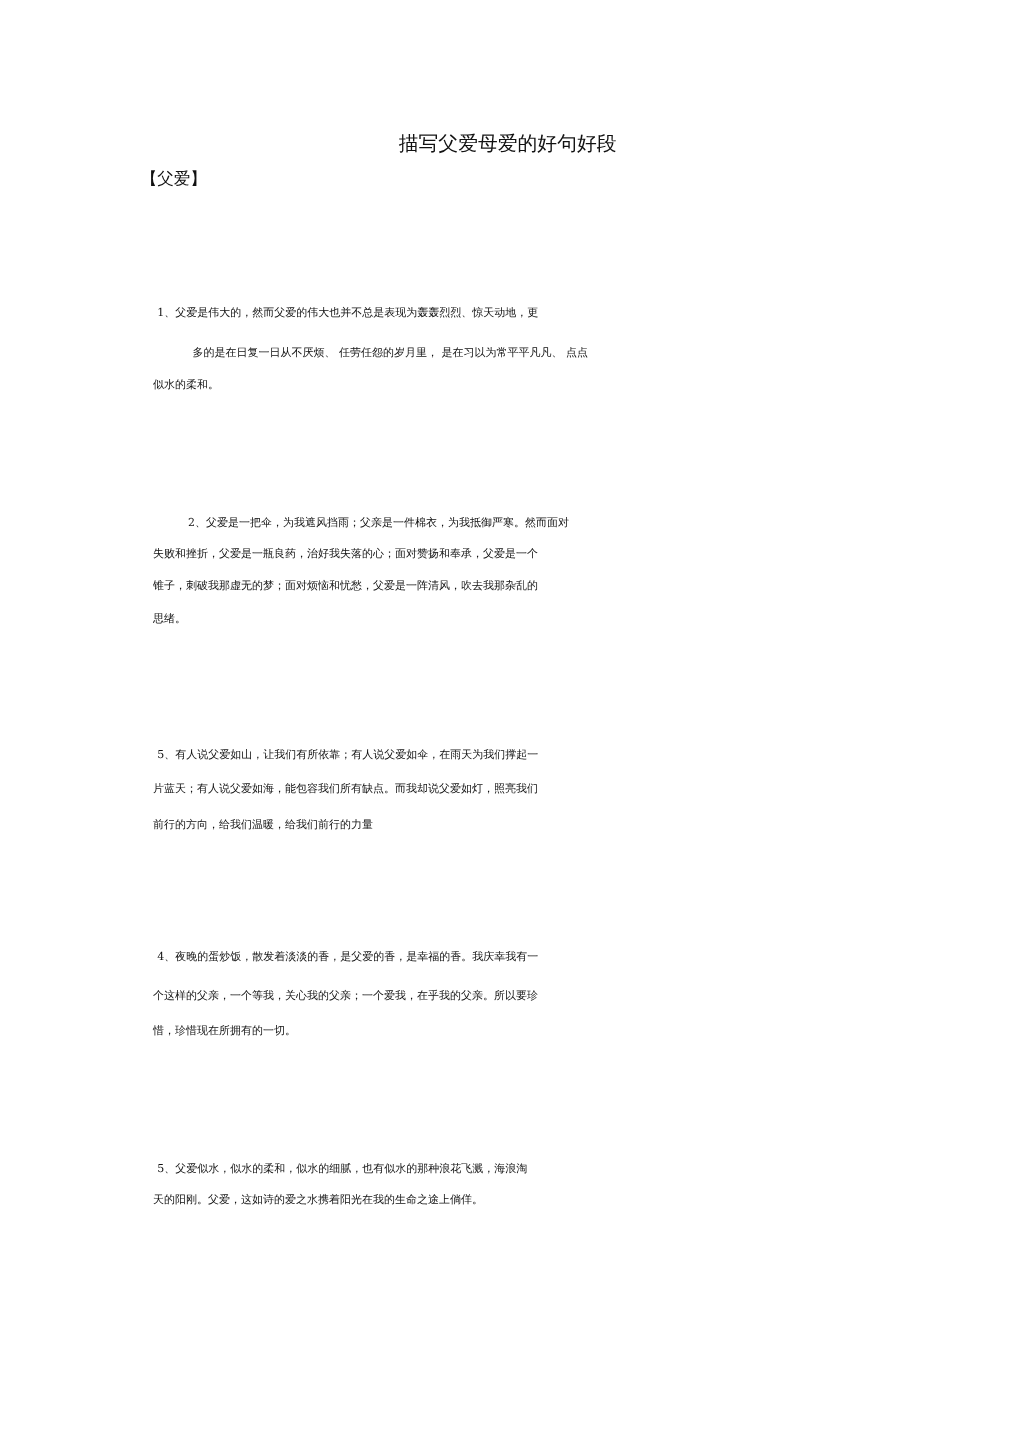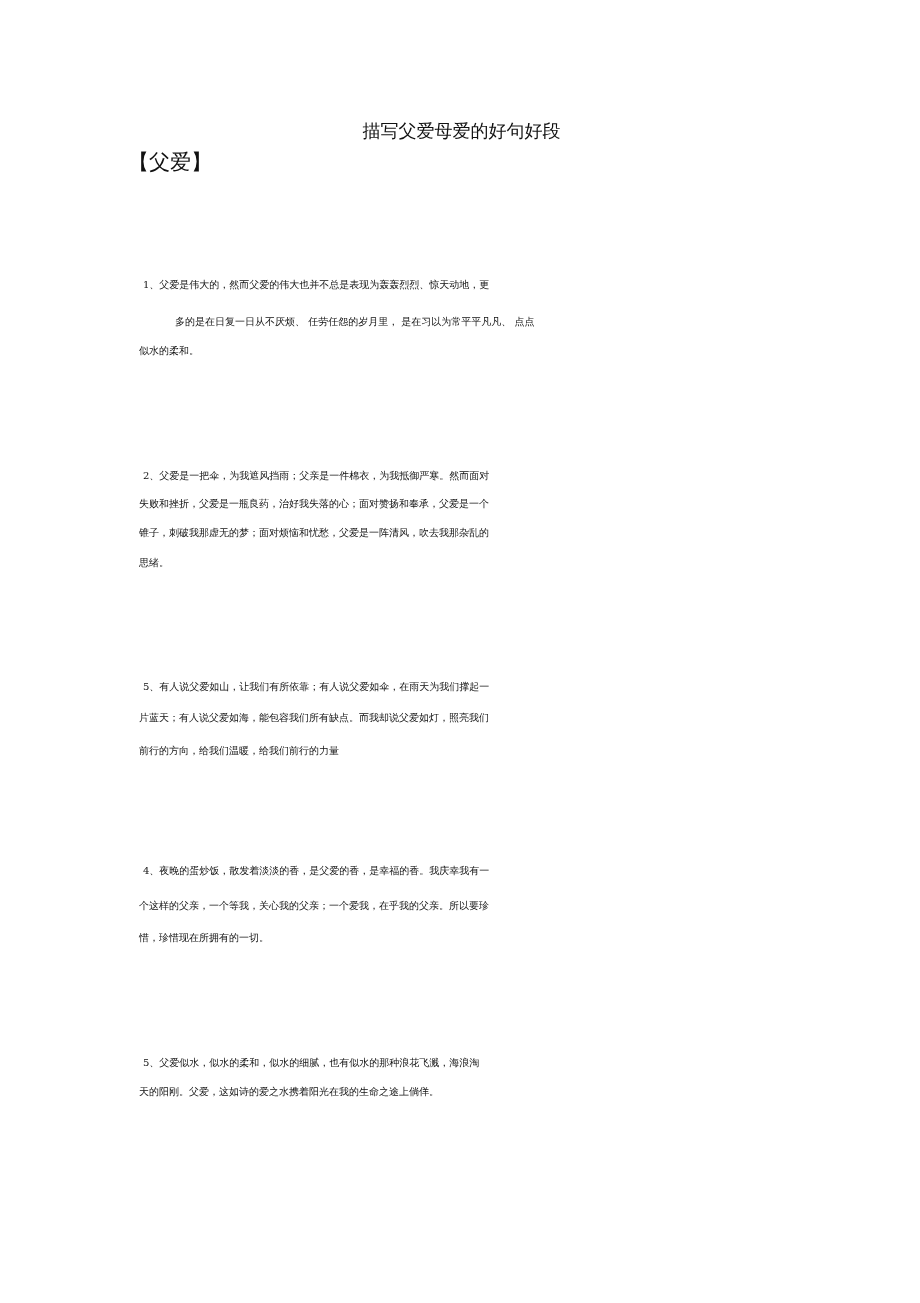--- a/index.html
+++ b/index.html
@@ -31,21 +31,21 @@
       font-size: 18px;
       line-height: 26px;
       padding-left: 0;
       box-sizing: border-box;
       text-indent: 3px;
     }
     .section-label {
       position: absolute;
       top: 151px;
       left: 128px;
-      font-size: 21px;
+      font-size: 15px;
       line-height: 22px;
     }
     .line {
       position: absolute;
       left: 139px;
       font-size: 10px;
       line-height: 22px;
       white-space: pre;
     }
     .line.first {
@@ -61,21 +61,21 @@
 
   <div class="section-label">【父爱】</div>
 
   <div>
     <div class="line first" style="top:274px;">1、父爱是伟大的，然而父爱的伟大也并不总是表现为轰轰烈烈、惊天动地，更</div>
     <div class="line" style="top:311px;margin-left:36px;">多的是在日复一日从不厌烦、 任劳任怨的岁月里， 是在习以为常平平凡凡、 点点</div>
     <div class="line" style="top:340px;">似水的柔和。</div>
   </div>
 
   <div>
-    <div class="line first" style="top:465px;">2、父爱是一把伞，为我遮风挡雨；父亲是一件棉衣，为我抵御严寒。然而面对</div>
+    <div class="line first" style="top:465px;margin-left:28px;">2、父爱是一把伞，为我遮风挡雨；父亲是一件棉衣，为我抵御严寒。然而面对</div>
     <div class="line" style="top:493px;">失败和挫折，父爱是一瓶良药，治好我失落的心；面对赞扬和奉承，父爱是一个</div>
     <div class="line" style="top:522px;">锥子，刺破我那虚无的梦；面对烦恼和忧愁，父爱是一阵清风，吹去我那杂乱的</div>
     <div class="line" style="top:552px;">思绪。</div>
   </div>
 
   <div>
     <div class="line first" style="top:676px;">5、有人说父爱如山，让我们有所依靠；有人说父爱如伞，在雨天为我们撑起一</div>
     <div class="line" style="top:707px;">片蓝天；有人说父爱如海，能包容我们所有缺点。而我却说父爱如灯，照亮我们</div>
     <div class="line" style="top:740px;">前行的方向，给我们温暖，给我们前行的力量</div>
   </div>

